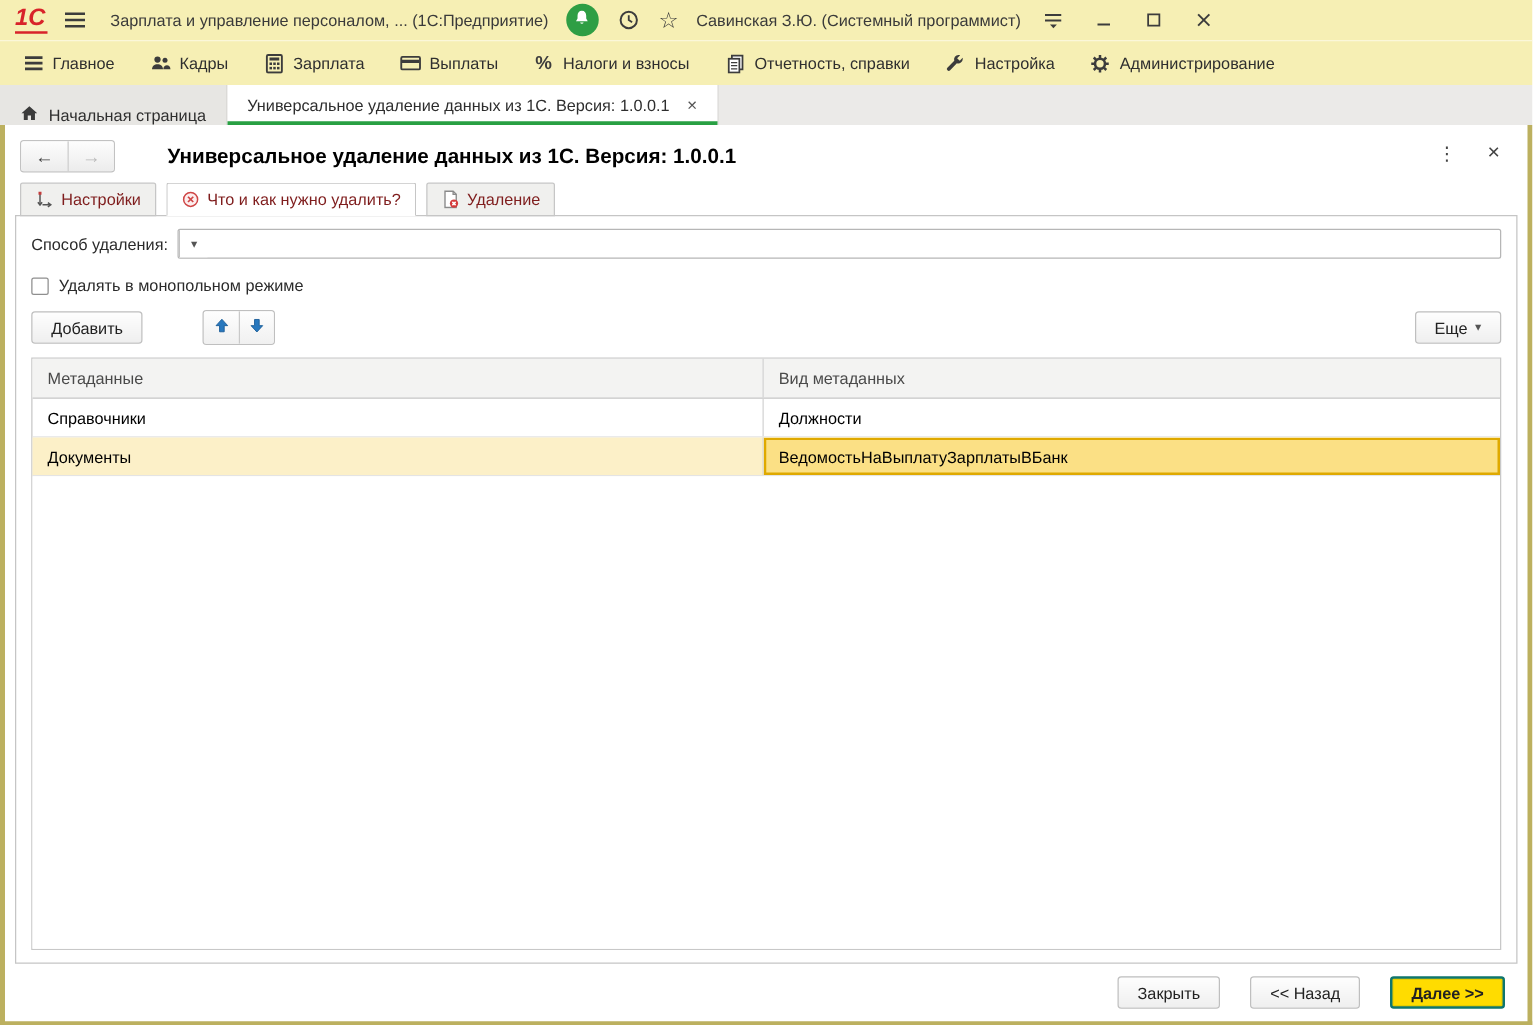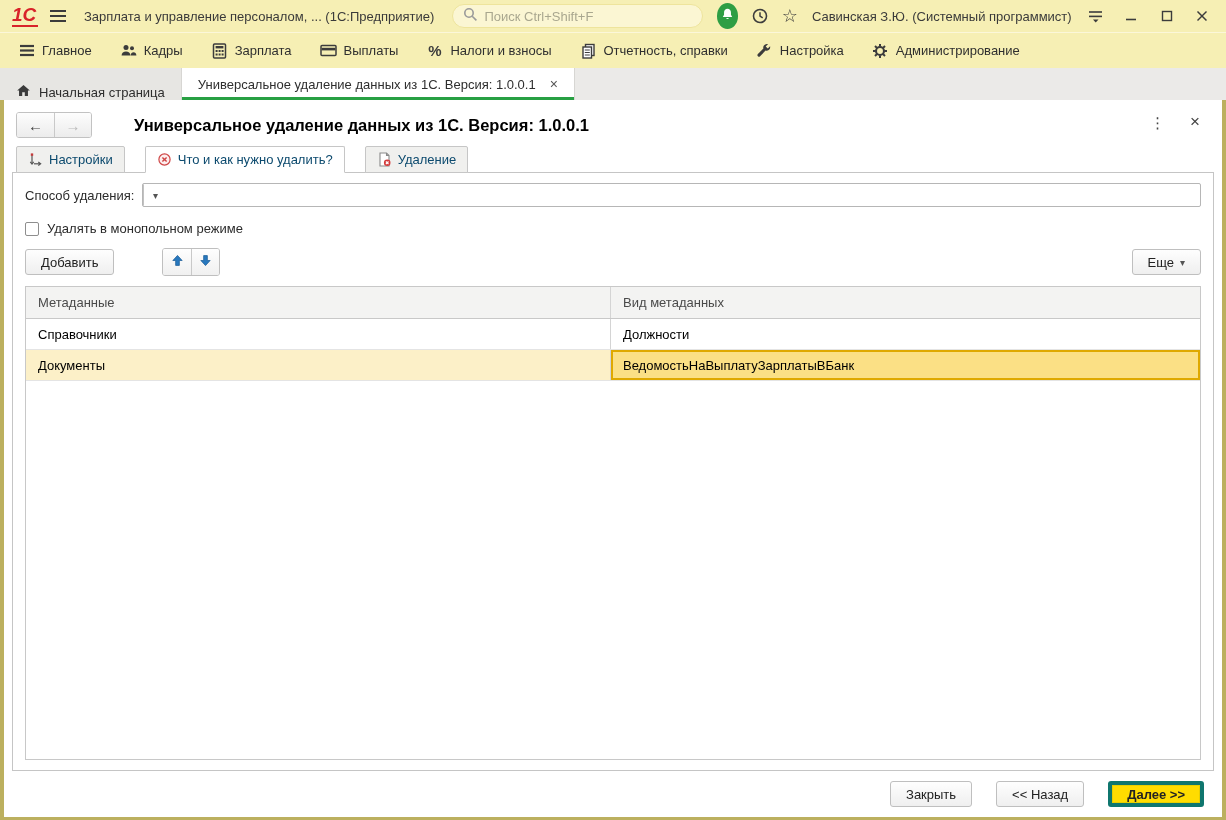--- a/index.html
+++ b/index.html
@@ -56,22 +56,22 @@
   .navbtn + .navbtn { border-left:1px solid #c9c9c9; }
   .navbtn.back { color:#3f3f3f; }
   .navbtn.fwd { color:#b9b9b9; }
   .form-title { margin-left:42px; font-size:16.5px; font-weight:bold; color:#000; white-space:nowrap; }
   .hdr-more { position:absolute; right:56px; top:14px; color:#444; font-size:15px; letter-spacing:1px; cursor:pointer; }
   .hdr-close { position:absolute; right:22px; top:12px; color:#444; font-size:17px; cursor:pointer; }
 
   
   .form-tabs { display:flex; margin:4px 0 -1px 12px; position:relative; z-index:2; flex:0 0 auto; }
   .ftab { display:flex; align-items:center; gap:6px; height:27px; padding:0 11px;
-          border:1px solid #c6c6c6; background:#f0f0ee; color:#0c4a6e; cursor:pointer;
-          border-radius:2px 2px 0 0; margin-right:20px; white-space:nowrap; }
+          border:1px solid #c6c6c6; background:#f0f0ee; color:#7f1d1d; cursor:pointer;
+          border-radius:2px 2px 0 0; margin-right:8px; white-space:nowrap; }
   .ftab.active { background:#fff; border-bottom:1px solid #fff; }
   .fticon { display:inline-flex; width:15px; height:15px; }
 
   
   .panel { flex:1; margin:0 8px; border:1px solid #c5c5c5; background:#fff; padding:10px 12px;
            display:flex; flex-direction:column; min-height:0; }
   .method-row { display:flex; align-items:center; flex:0 0 auto; }
   .method-label { margin-right:8px; color:#2b2b2b; white-space:nowrap; }
   .combo { flex:1; height:24px; border:1px solid #b6b6b6; border-radius:2px; display:flex; overflow:hidden; cursor:pointer; }
   .combo-value { flex:1; background:#f8ead5; display:flex; align-items:center; padding-left:7px; color:#111; }
@@ -98,48 +98,39 @@
   .th.c2, .td.c2 { flex:1; }
   .trow { display:flex; border-bottom:1px solid #e4e4e4; flex:0 0 auto; cursor:pointer; }
   .td { height:30px; display:flex; align-items:center; padding-left:12px; color:#000; }
   .trow.selected { background:#fcf0c8; }
   .trow.selected .td.c2 { background:#fbe085; box-shadow: inset 0 0 0 2px #dfa900; }
   .tbody-fill { flex:1; background:#fff; }
 
   
   .form-footer { height:46px; display:flex; align-items:center; justify-content:flex-end;
                  padding-right:18px; gap:24px; flex:0 0 auto; }
-  .btn.next { background:#ffdc00; border:4px solid #0f766e; font-weight:bold; box-shadow:0 0 0 1px #e8ce00 inset;text-align:right; }
+  .btn.next { background:#ffdc00; border:2px solid #0f766e; font-weight:bold; box-shadow:0 0 0 1px #e8ce00 inset;text-align:right; }
 </style>
 </head>
 <body>
 
 <div class="app">
 
   <div class="titlebar">
     <div class="logo">1С</div>
     <span class="tb-icon hamburger">
       <svg width="18" height="14" viewBox="0 0 18 14">
           <g stroke="#3c3c3c" stroke-width="2">
             <line x1="1" y1="2" x2="17" y2="2"></line>
             <line x1="1" y1="7" x2="17" y2="7"></line>
             <line x1="1" y1="12" x2="17" y2="12"></line>
           </g>
         </svg>
     </span>
     <div class="app-title">Зарплата и управление персоналом, ... (1С:Предприятие)</div>
-    <div class="search">
-      <span>
-        <svg width="15" height="15" viewBox="0 0 15 15">
-            <circle cx="6" cy="6" r="4.2" fill="none" stroke="#9a9a9a" stroke-width="1.6"></circle>
-            <line x1="9.2" y1="9.2" x2="13.4" y2="13.4" stroke="#9a9a9a" stroke-width="1.6"></line>
-          </svg>
-      </span>
-      <input type="text" placeholder="Поиск Ctrl+Shift+F" style="">
-    </div>
     <div class="bell">
       <span>
         <svg width="15" height="15" viewBox="0 0 16 16">
             <path d="M8 1.8c-2.4 0-3.7 1.8-3.7 4.2v2.3L3 10.7h10L11.7 8.3V6c0-2.4-1.3-4.2-3.7-4.2z" fill="#fff"></path>
             <path d="M6.5 11.7a1.6 1.6 0 0 0 3 0z" fill="#fff"></path>
           </svg>
       </span>
     </div>
     <span class="tb-icon clockbtn">
       <svg width="18" height="18" viewBox="0 0 16 16">

